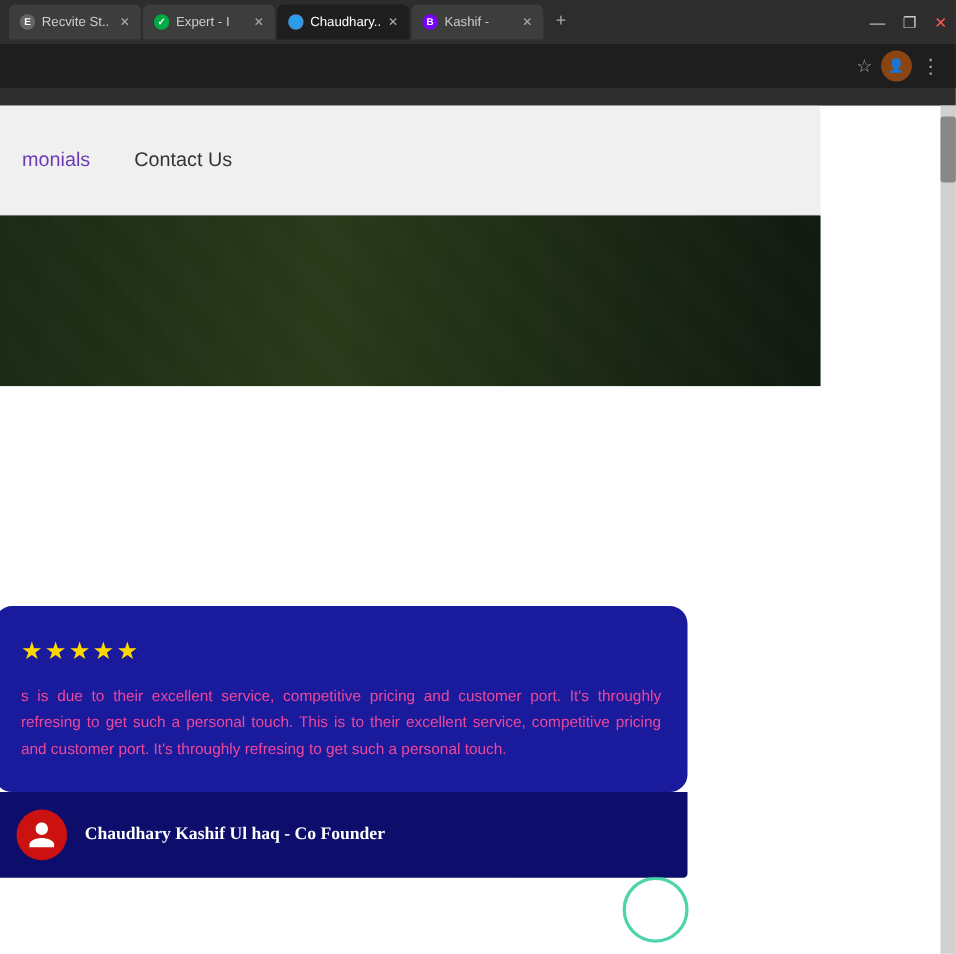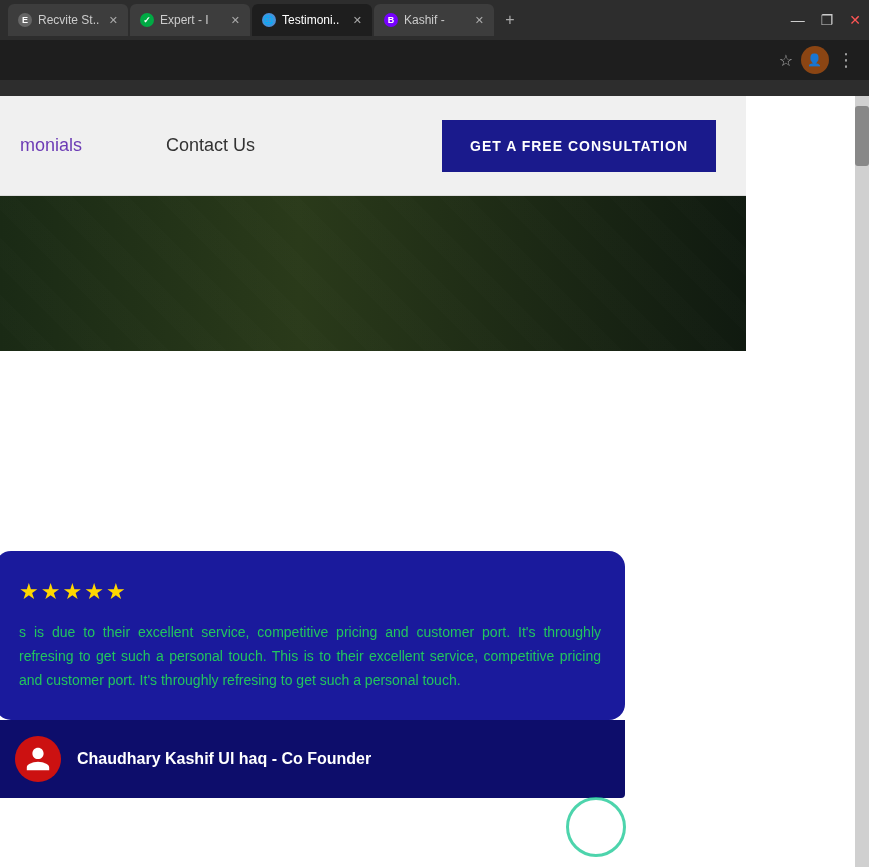--- a/index.html
+++ b/index.html
@@ -143,21 +143,20 @@
       font-size: 18px;
       font-weight: 500;
       cursor: pointer;
       text-decoration: none;
     }
     .nav-link-contact {
       color: #333;
       font-size: 18px;
       font-weight: 500;
       cursor: pointer;
-      margin-left: 44px;
     }
     .nav-cta-btn {
       position: absolute;
       right: 30px;
       background: #1a1a8c;
       color: white;
       border: none;
       padding: 18px 28px;
       font-size: 14px;
       font-weight: bold;
@@ -202,21 +201,21 @@
     .stars {
       display: flex;
       gap: 2px;
       margin-bottom: 16px;
     }
     .star {
       color: #FFD700;
       font-size: 22px;
     }
     .testimonial-text {
-      color: #22c55e;
+      color: #ec4899;
       font-size: 14px;
       line-height: 1.7;
       text-align: justify;
     }
 
     
     .author-card {
       background: #0d0d6b;
       padding: 16px 20px;
       display: flex;
@@ -237,20 +236,21 @@
     }
     .author-avatar svg {
       width: 28px;
       height: 28px;
       fill: white;
     }
     .author-name {
       color: white;
       font-size: 16px;
       font-weight: 600;
+      font-family: Liberation Serif, serif;
     }
 
     
     .deco-circle {
       position: absolute;
       bottom: 10px;
       right: 120px;
       width: 60px;
       height: 60px;
       border: 3px solid #20c997;
@@ -282,21 +282,21 @@
         <span style="font-size:9px;color:white;font-weight:bold;">✓</span>
       </div>
       <span class="tab-label">Expert - I</span>
       <span class="tab-close">✕</span>
     </div>
 
     <div class="tab active">
       <div class="tab-favicon favicon-circle" style="background:#4a90d9; display:flex;align-items:center;justify-content:center;">
         <span style="font-size:9px;color:white;">🌐</span>
       </div>
-      <span class="tab-label">Testimoni..</span>
+      <span class="tab-label">Chaudhary..</span>
       <span class="tab-close">✕</span>
     </div>
 
     <div class="tab">
       <div class="tab-favicon favicon-circle" style="background:#7700ff; display:flex;align-items:center;justify-content:center;">
         <span style="font-size:9px;color:white;font-weight:bold;">B</span>
       </div>
       <span class="tab-label">Kashif -</span>
       <span class="tab-close">✕</span>
     </div>
@@ -324,21 +324,20 @@
 
 <div style="display:flex; width:746px;">
 
   <div class="page-content">
 
     <nav class="navbar">
       <div class="nav-links">
         <a class="nav-link-testimonials">monials</a>
         <span class="nav-link-contact">Contact Us</span>
       </div>
-      <button class="nav-cta-btn">GET A FREE CONSULTATION</button>
     </nav>
 
     <div class="hero-dark">
       <div style="position:absolute;inset:0;background:linear-gradient(to right, #1a2a15 0%, #2a3a1a 40%, #101a10 100%);"></div>
       <div style="position:absolute;inset:0;opacity:0.4;background:repeating-linear-gradient(45deg,transparent,transparent 20px,rgba(255,255,255,0.02) 20px,rgba(255,255,255,0.02) 40px);"></div>
     </div>
 
     <div class="white-area"></div>
 
     <div class="testimonial-section">

